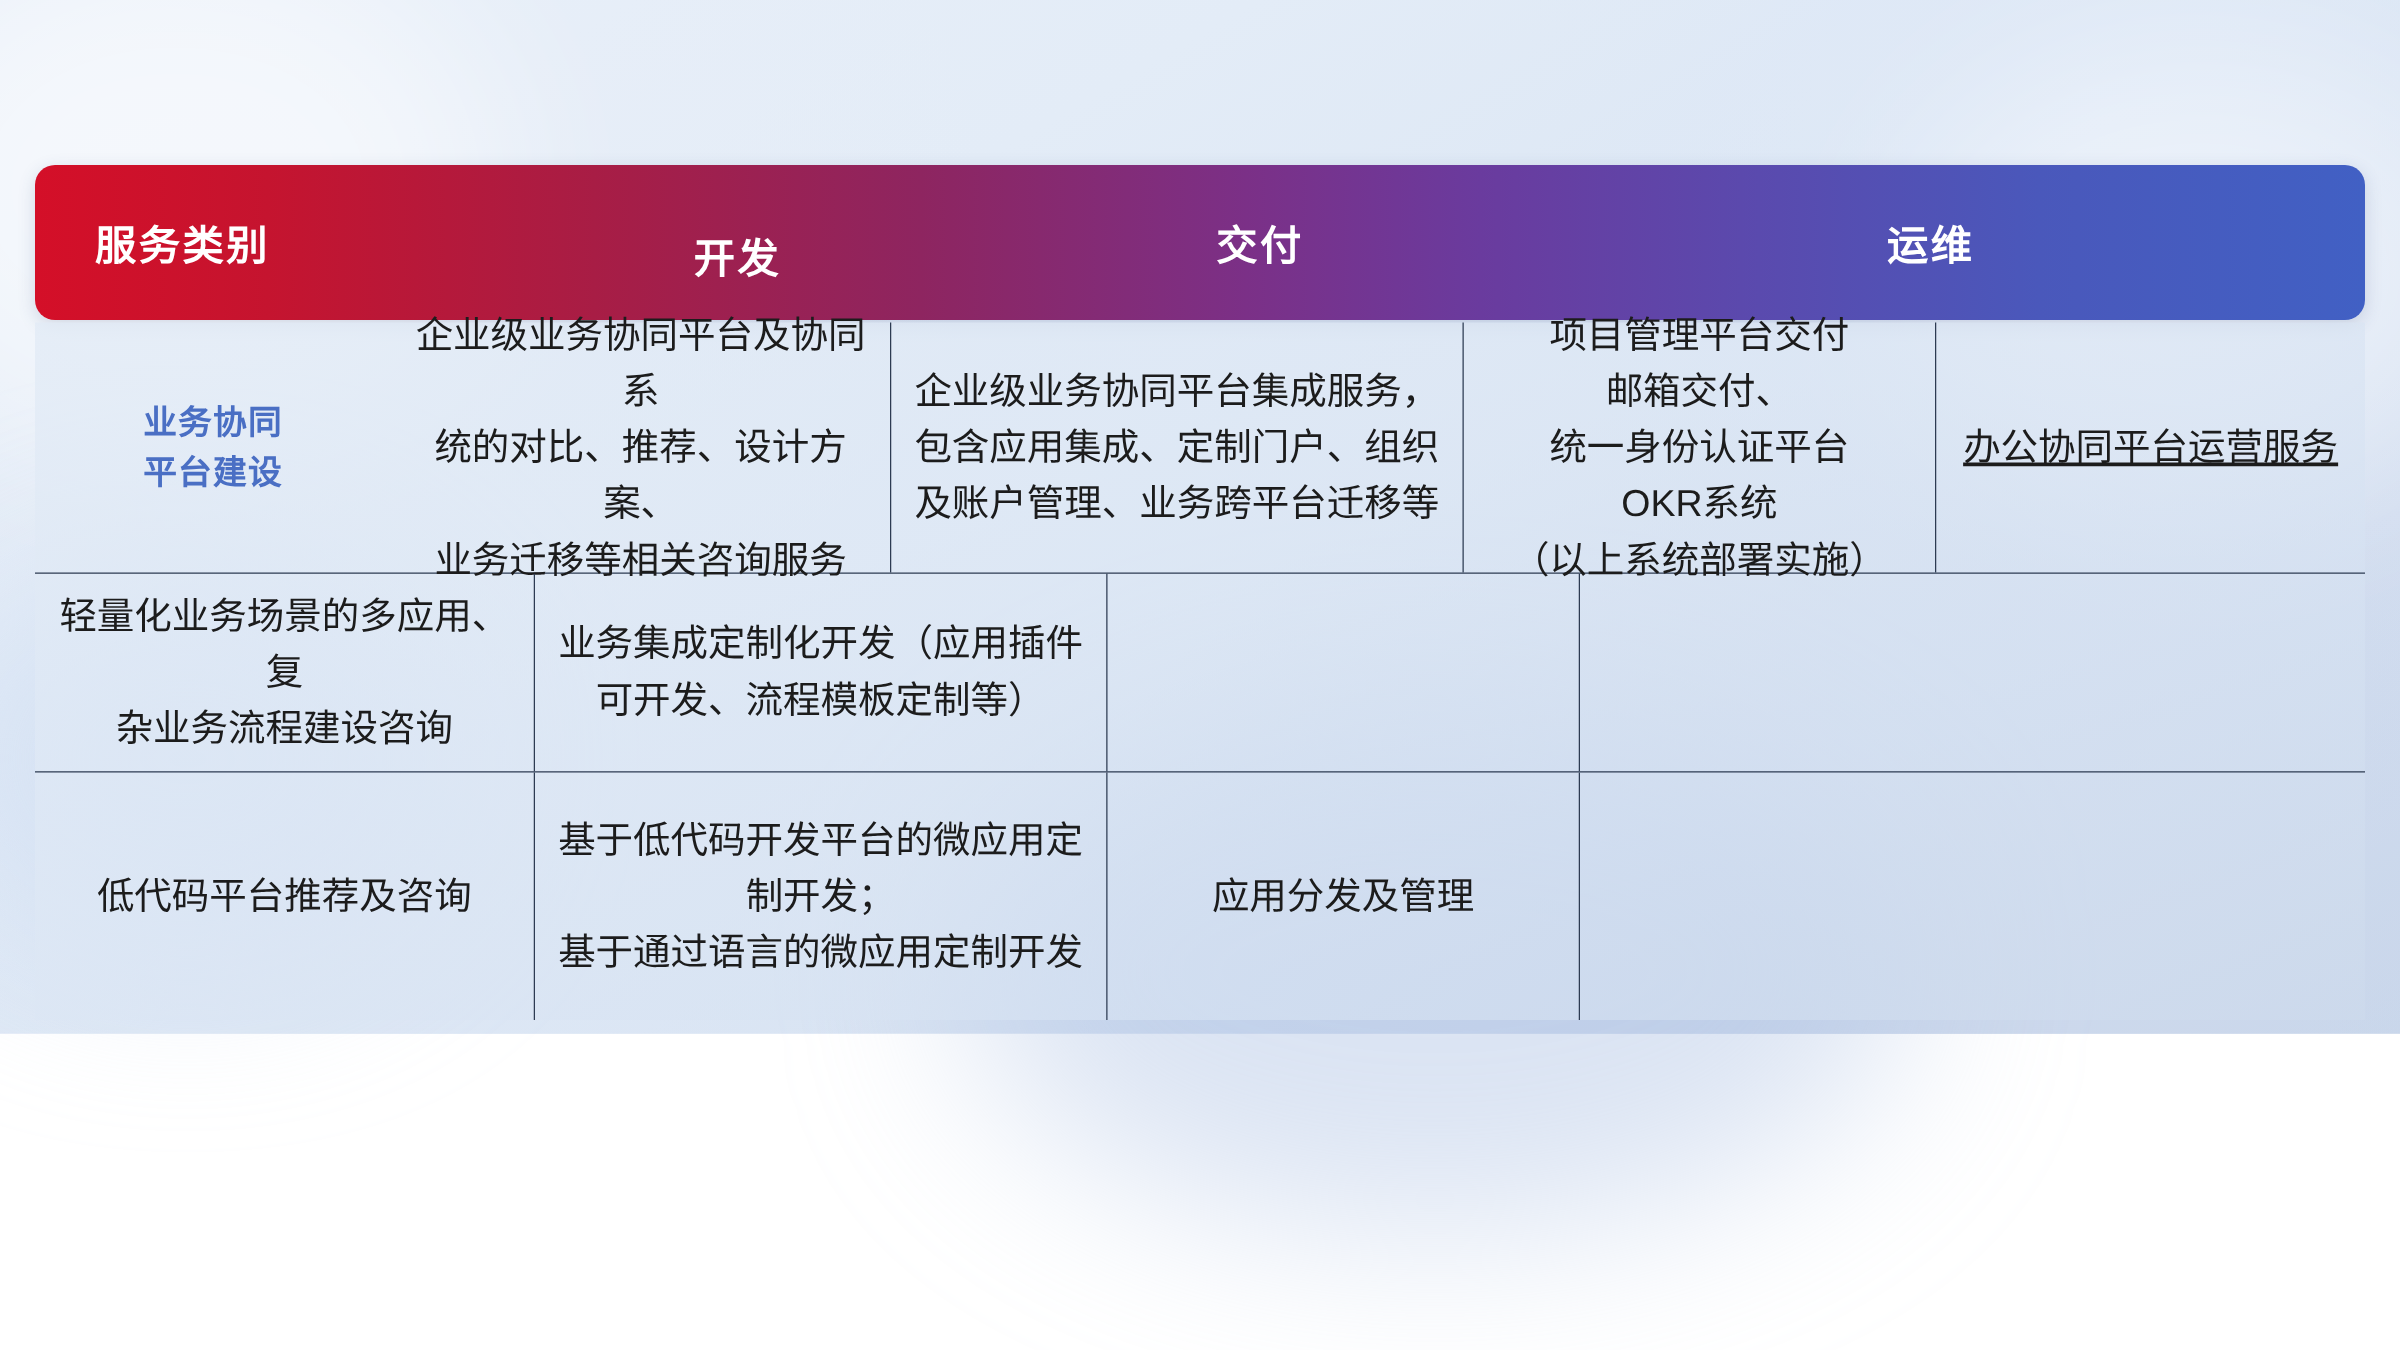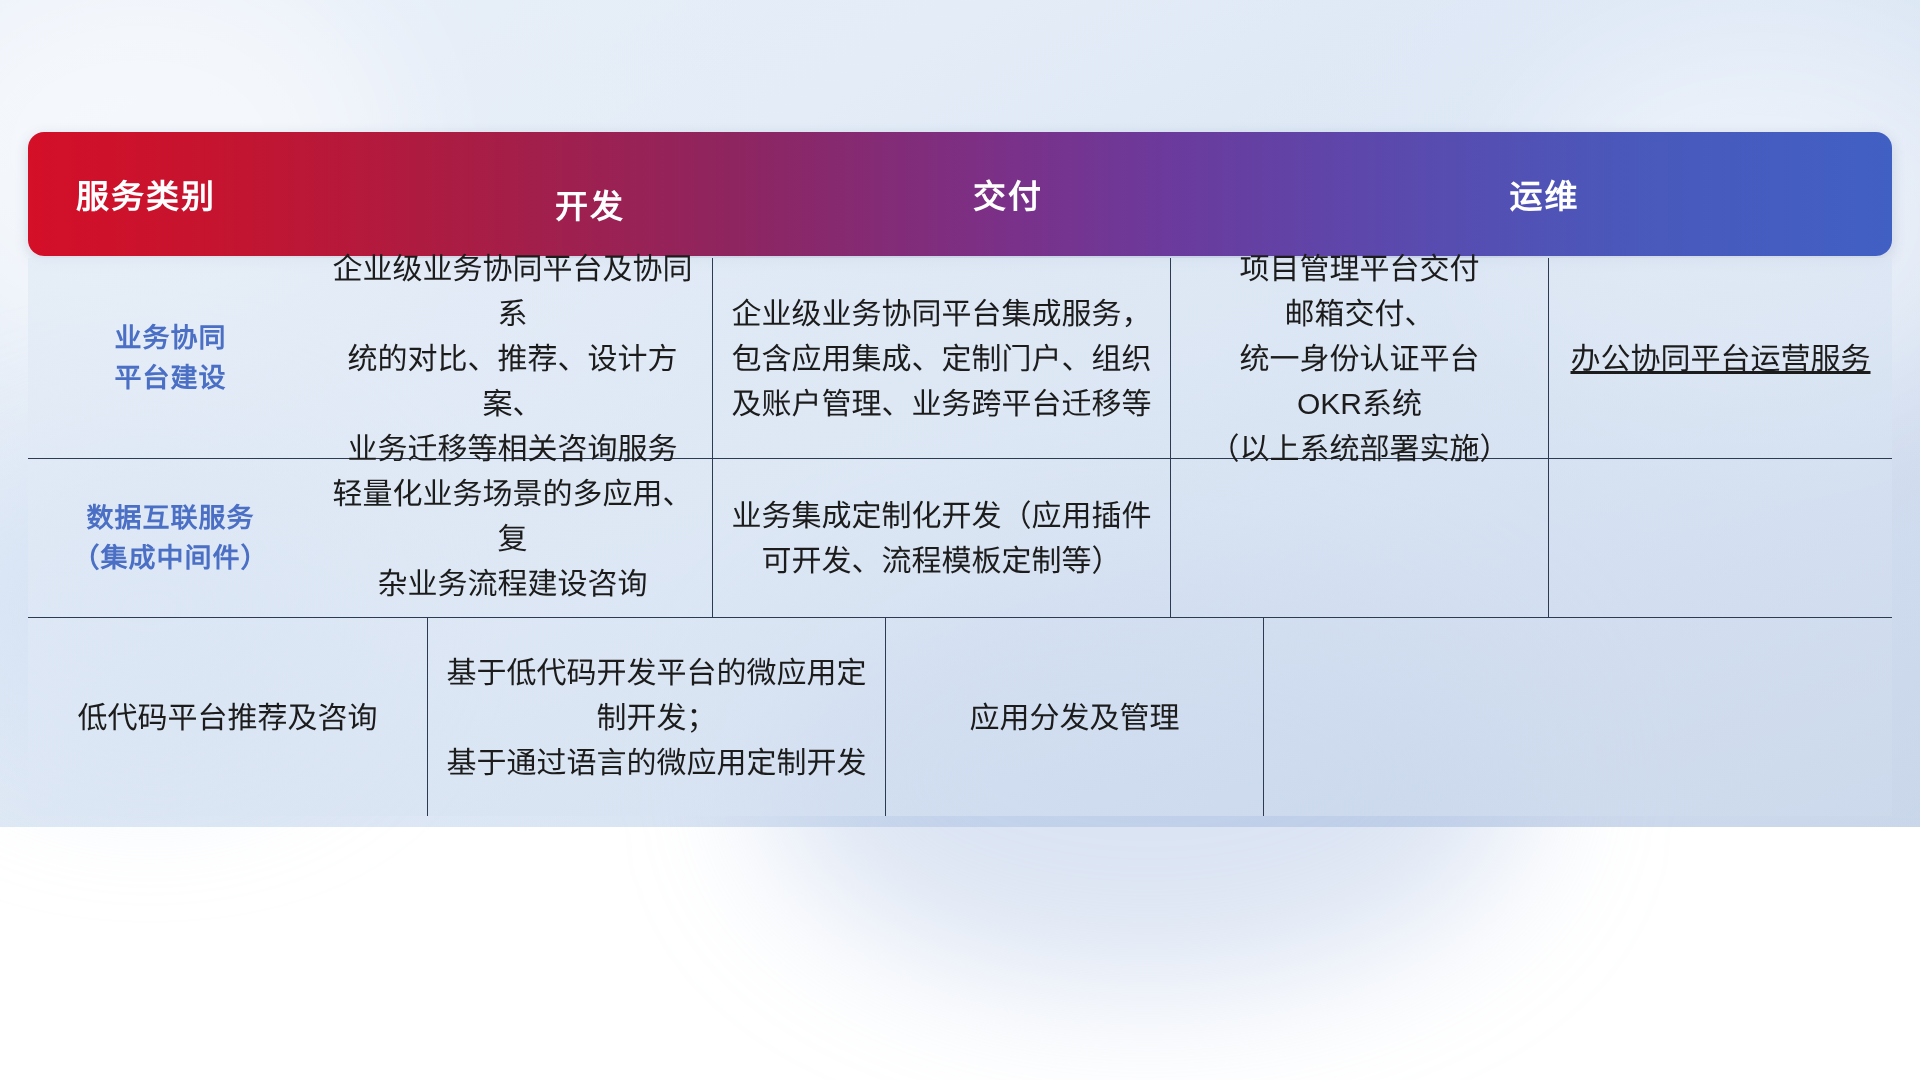--- a/index.html
+++ b/index.html
@@ -163,24 +163,20 @@
 统一身份认证平台
 OKR系统
 （以上系统部署实施）</span>
           </div>
         <div class="cell col4">
             <span class="txt">办公协同平台运营服务</span>
           </div>
       </div>
 
       <div class="row r1">
-        <div class="cell col0">
-            <span class="txt">数据互联服务
-（集成中间件）</span>
-          </div>
         <div class="cell col1">
             <span class="txt">轻量化业务场景的多应用、复
 杂业务流程建设咨询</span>
           </div>
         <div class="cell col2">
             <span class="txt">业务集成定制化开发（应用插件
 可开发、流程模板定制等）</span>
           </div>
         <div class="cell col3">
             <span class="txt"></span>

